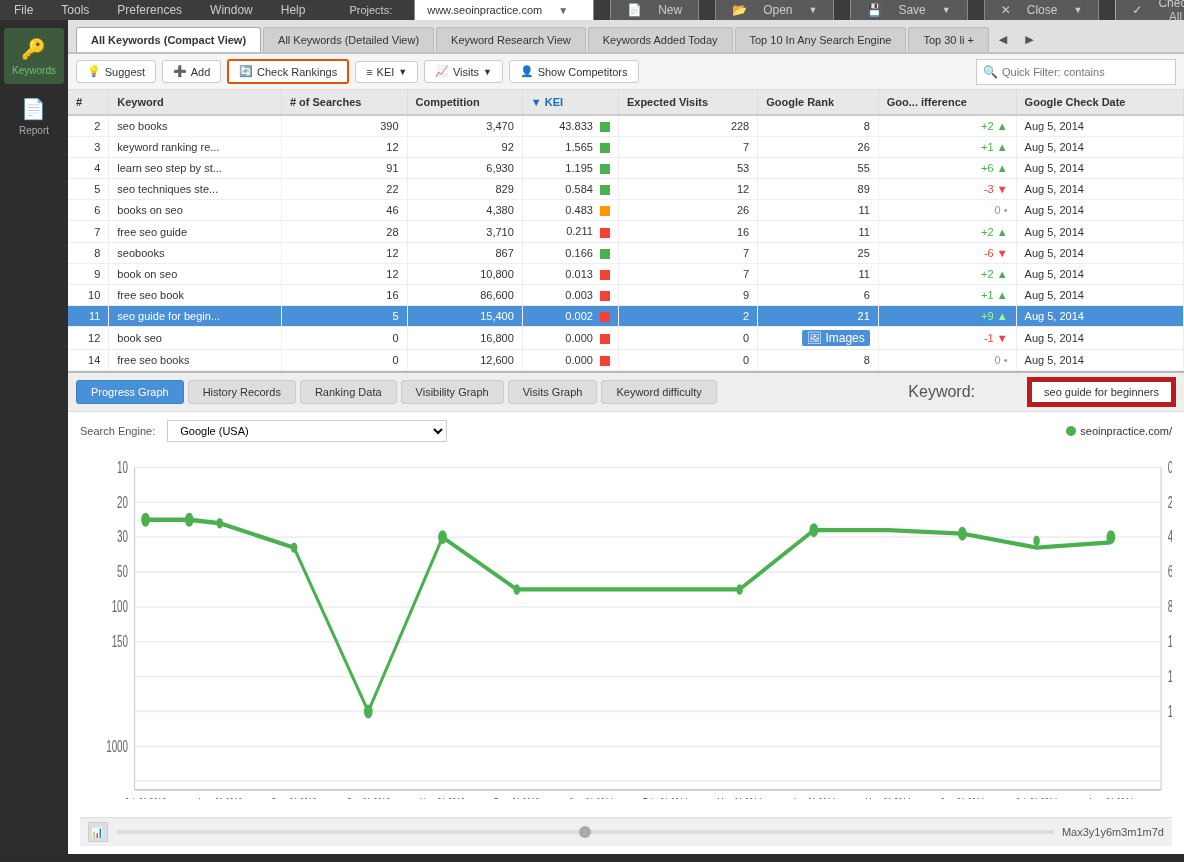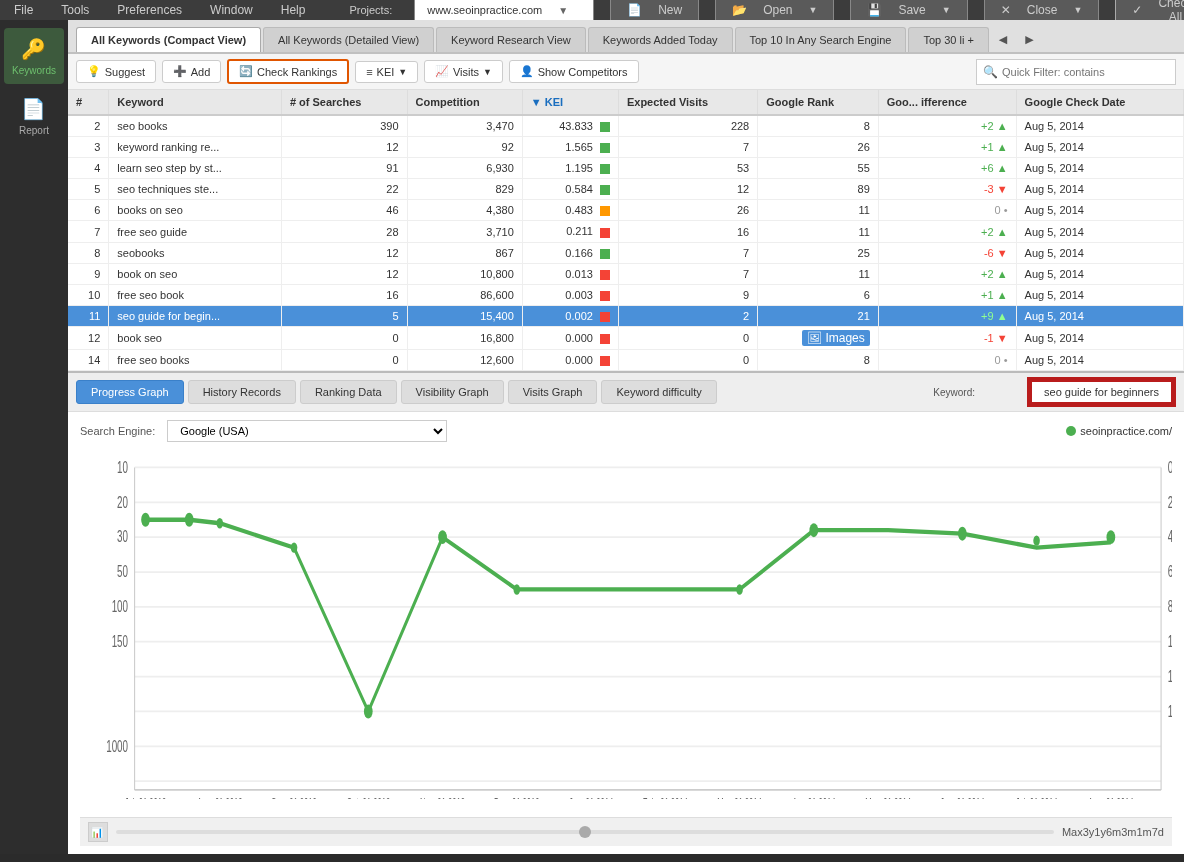--- a/index.html
+++ b/index.html
@@ -227,21 +227,21 @@
       background: #ddd;
       border: 1px solid #ccc;
       border-radius: 3px;
       color: #333;
     }
     .bottom-tab.active {
       background: #4a90d9;
       color: #fff;
       border-color: #3a80c9;
     }
-    .keyword-label { margin-left: auto; font-size: 10px; color: #555; }
+    .keyword-label { margin-left: auto; font-size: 16px; color: #555; }
     .keyword-value {
       padding: 4px 12px;
       background: #fff;
       border: 5px solid #b91c1c;
       font-size: 11px;
       color: #333;
       margin-left: 48px;
     }
     
     

